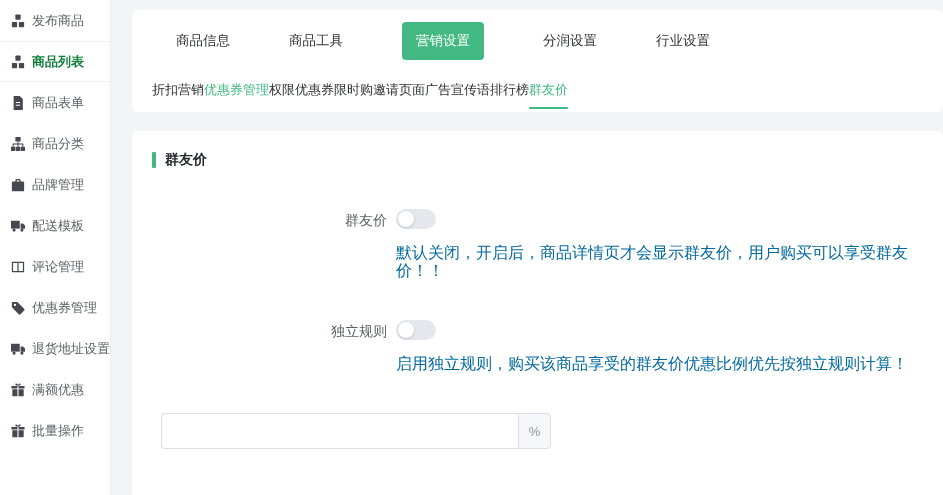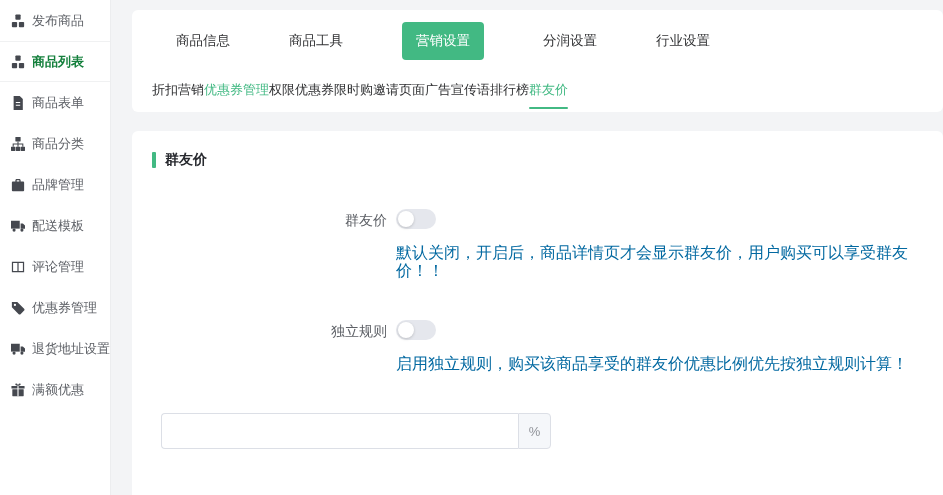--- a/index.html
+++ b/index.html
@@ -196,20 +196,31 @@
         <svg viewBox="0 0 16 16">
             <rect x="1.5" y="7" width="13" height="8" rx="0.5"></rect>
             <rect x="0.5" y="3.5" width="15" height="2.8" rx="0.4"></rect>
             <path d="M8 3.5V15" stroke="#fff" stroke-width="1.3"></path>
             <path d="M8 3.2C5.4 3.2 4 1.4 5.6.6 7 0 8 1.8 8 3.2 8 1.8 9 0 10.4.6 12 1.4 10.6 3.2 8 3.2z"></path>
           </svg>
       </span>
       <span>满额优惠</span>
     </div>
 
+    <div class="side-item">
+      <span class="sicon">
+        <svg viewBox="0 0 16 16">
+            <rect x="1.5" y="7" width="13" height="8" rx="0.5"></rect>
+            <rect x="0.5" y="3.5" width="15" height="2.8" rx="0.4"></rect>
+            <path d="M8 3.5V15" stroke="#fff" stroke-width="1.3"></path>
+            <path d="M8 3.2C5.4 3.2 4 1.4 5.6.6 7 0 8 1.8 8 3.2 8 1.8 9 0 10.4.6 12 1.4 10.6 3.2 8 3.2z"></path>
+          </svg>
+      </span>
+      <span>批量操作</span>
+    </div>
 
   </aside>
 
   <main class="content">
 
     <section class="card tabs-card">
       <div class="tab-row">
         <div class="tab">商品信息</div>
         <div class="tab">商品工具</div>
         <div class="tab active">营销设置</div>

